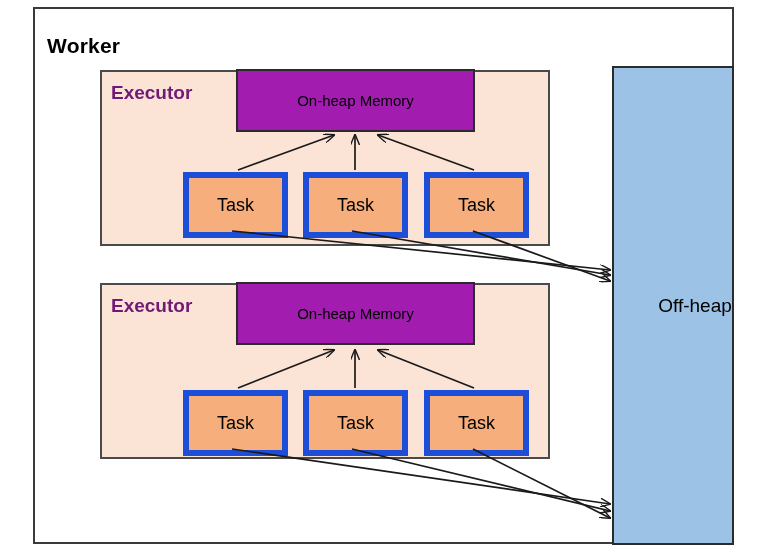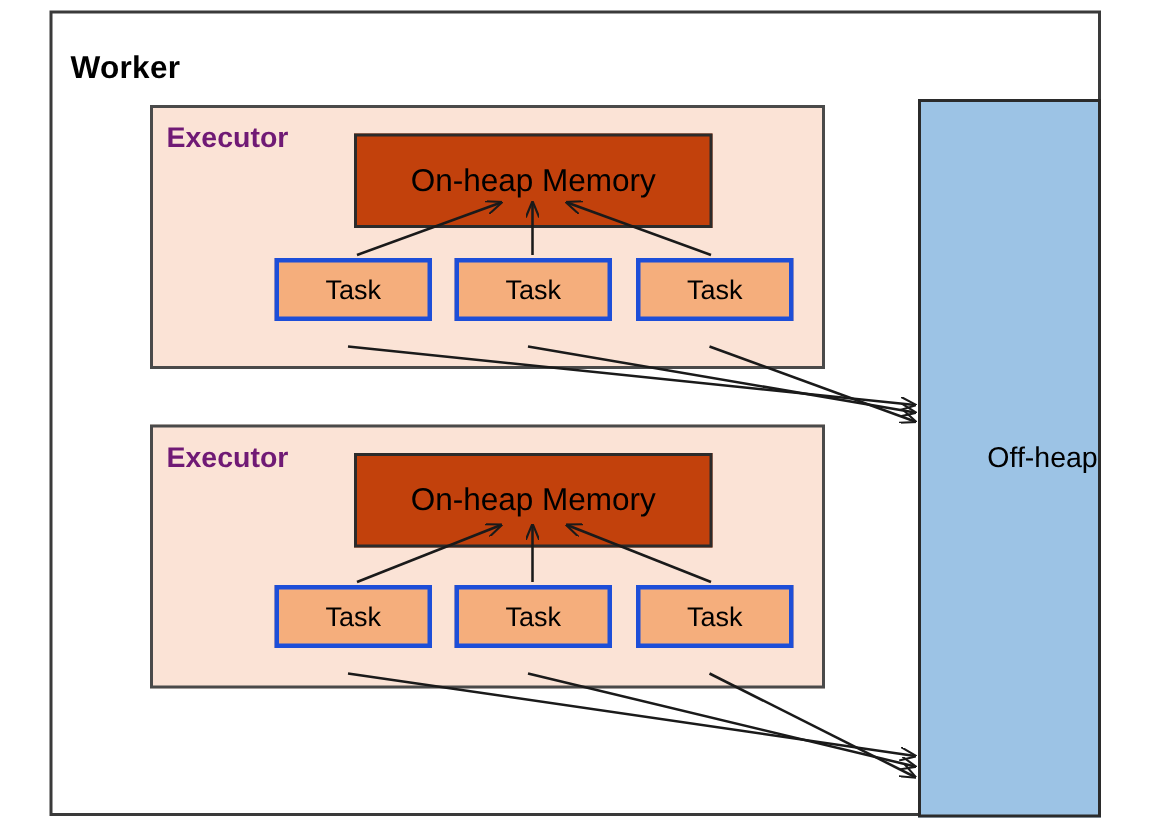--- a/index.html
+++ b/index.html
@@ -55,39 +55,38 @@
   .executor-title {
     position: absolute;
     font-size: 19px;
     font-weight: bold;
     color: #701a75;
     left: 111px;
   }
   #executor-title-1 { top: 82px; }
   #executor-title-2 { top: 295px; }
   .onheap-box {
-    background: #c2410c;
+    background: #a21caf;
     border: 2px solid #2b2b2b;
     left: 236px;
     width: 239px;
     height: 63px;
     display: flex;
     align-items: center;
     justify-content: center;
-    font-size: 21px;
+    font-size: 15px;
     color: #000000;
-    margin-top: 20px;
   }
   #onheap-1 { top: 69px; }
   #onheap-2 { top: 282px; }
   .task-box {
     background: #f5ae7c;
-    border: 3px solid #1d4ed8;
+    border: 6px solid #1d4ed8;
     width: 105px;
-    height: 42px;
+    height: 66px;
     display: flex;
     align-items: center;
     justify-content: center;
     font-size: 18px;
     color: #000000;
   }
   .task-row-1 { top: 172px; }
   .task-row-2 { top: 390px; }
   .task-col-1 { left: 183px; }
   .task-col-2 { left: 303px; }

